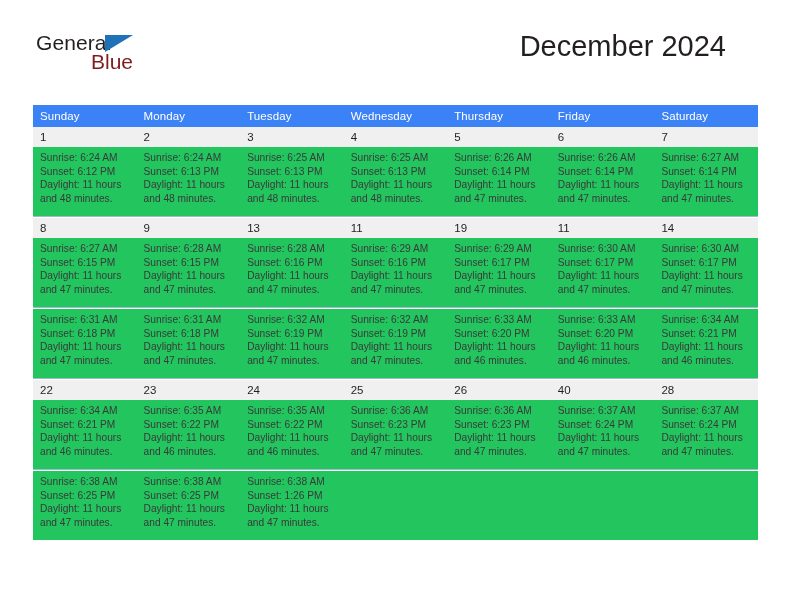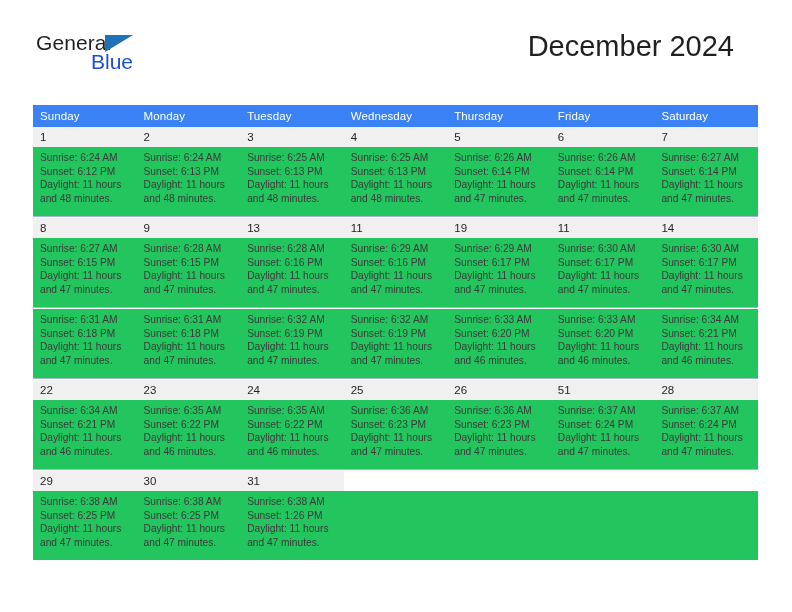--- a/index.html
+++ b/index.html
@@ -53,27 +53,27 @@
     width: 0;
     height: 0;
     border-left: 28px solid #1f71b8;
     border-bottom: 17px solid transparent;
   }
   .brand-blue {
     position: absolute;
     left: 58px;
     top: 19px;
     font-size: 21px;
-    color: #1d4ed8;
+    color: #7f1d1d;
     line-height: 1;
   }
 
   .title-block {
     position: absolute;
-    right: 0;
+    right: 8px;
     top: 0;
     text-align: right;
   }
   .cal-title {
     font-size: 29px;
     font-weight: normal;
     color: #231f20;
     line-height: 1.15;
     margin: 0;
     white-space: nowrap;
@@ -341,21 +341,21 @@
       <tr class="week-sep">
         <td colspan="7"></td>
       </tr>
 
       <tr class="daynum-row">
         <td>22</td>
         <td>23</td>
         <td>24</td>
         <td>25</td>
         <td>26</td>
-        <td>51</td>
+        <td>40</td>
         <td>28</td>
       </tr>
       <tr class="info-row">
         <td>
           <span class="info-line">Sunrise: 6:34 AM</span>
           <span class="info-line">Sunset: 6:21 PM</span>
           <span class="info-line">Daylight: 11 hours</span>
           <span class="info-line">and 46 minutes.</span>
         </td>
         <td>
@@ -392,50 +392,41 @@
           <span class="info-line">Sunrise: 6:37 AM</span>
           <span class="info-line">Sunset: 6:24 PM</span>
           <span class="info-line">Daylight: 11 hours</span>
           <span class="info-line">and 47 minutes.</span>
         </td>
       </tr>
       <tr class="week-sep">
         <td colspan="7"></td>
       </tr>
 
-      <tr class="daynum-row">
-        <td>29</td>
-        <td>30</td>
-        <td>31</td>
+      <tr class="info-row">
+        <td>
+          <span class="info-line">Sunrise: 6:38 AM</span>
+          <span class="info-line">Sunset: 6:25 PM</span>
+          <span class="info-line">Daylight: 11 hours</span>
+          <span class="info-line">and 47 minutes.</span>
+        </td>
+        <td>
+          <span class="info-line">Sunrise: 6:38 AM</span>
+          <span class="info-line">Sunset: 6:25 PM</span>
+          <span class="info-line">Daylight: 11 hours</span>
+          <span class="info-line">and 47 minutes.</span>
+        </td>
+        <td>
+          <span class="info-line">Sunrise: 6:38 AM</span>
+          <span class="info-line">Sunset: 1:26 PM</span>
+          <span class="info-line">Daylight: 11 hours</span>
+          <span class="info-line">and 47 minutes.</span>
+        </td>
         <td class="empty"></td>
         <td class="empty"></td>
         <td class="empty"></td>
         <td class="empty"></td>
       </tr>
-      <tr class="info-row">
-        <td>
-          <span class="info-line">Sunrise: 6:38 AM</span>
-          <span class="info-line">Sunset: 6:25 PM</span>
-          <span class="info-line">Daylight: 11 hours</span>
-          <span class="info-line">and 47 minutes.</span>
-        </td>
-        <td>
-          <span class="info-line">Sunrise: 6:38 AM</span>
-          <span class="info-line">Sunset: 6:25 PM</span>
-          <span class="info-line">Daylight: 11 hours</span>
-          <span class="info-line">and 47 minutes.</span>
-        </td>
-        <td>
-          <span class="info-line">Sunrise: 6:38 AM</span>
-          <span class="info-line">Sunset: 1:26 PM</span>
-          <span class="info-line">Daylight: 11 hours</span>
-          <span class="info-line">and 47 minutes.</span>
-        </td>
-        <td class="empty"></td>
-        <td class="empty"></td>
-        <td class="empty"></td>
-        <td class="empty"></td>
-      </tr>
 
     </tbody>
   </table>
 
 </div>
 
 </body></html>

